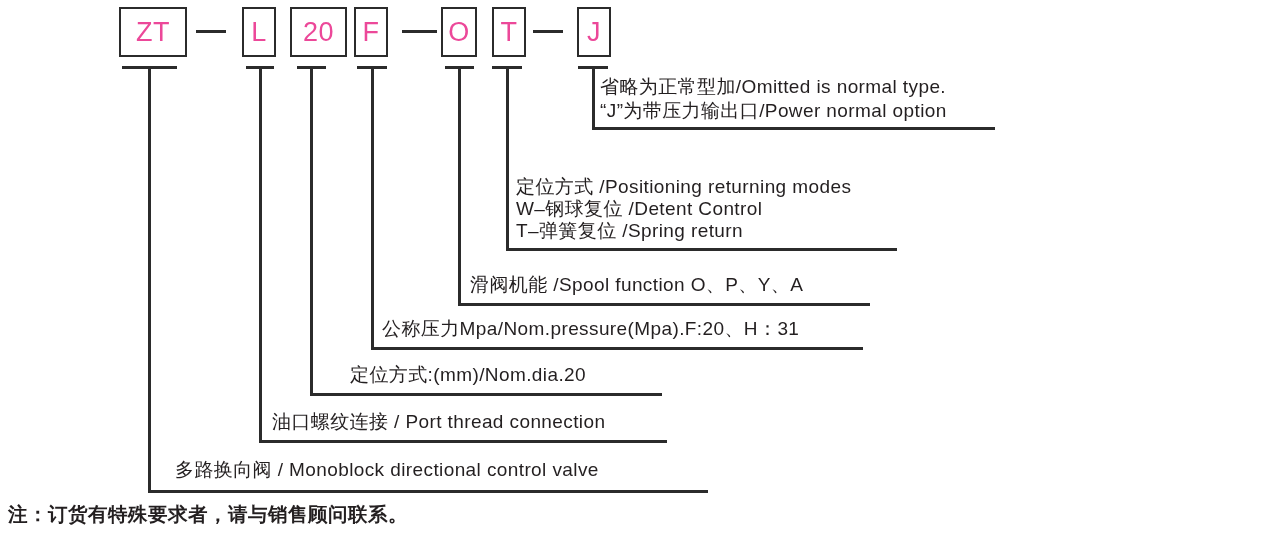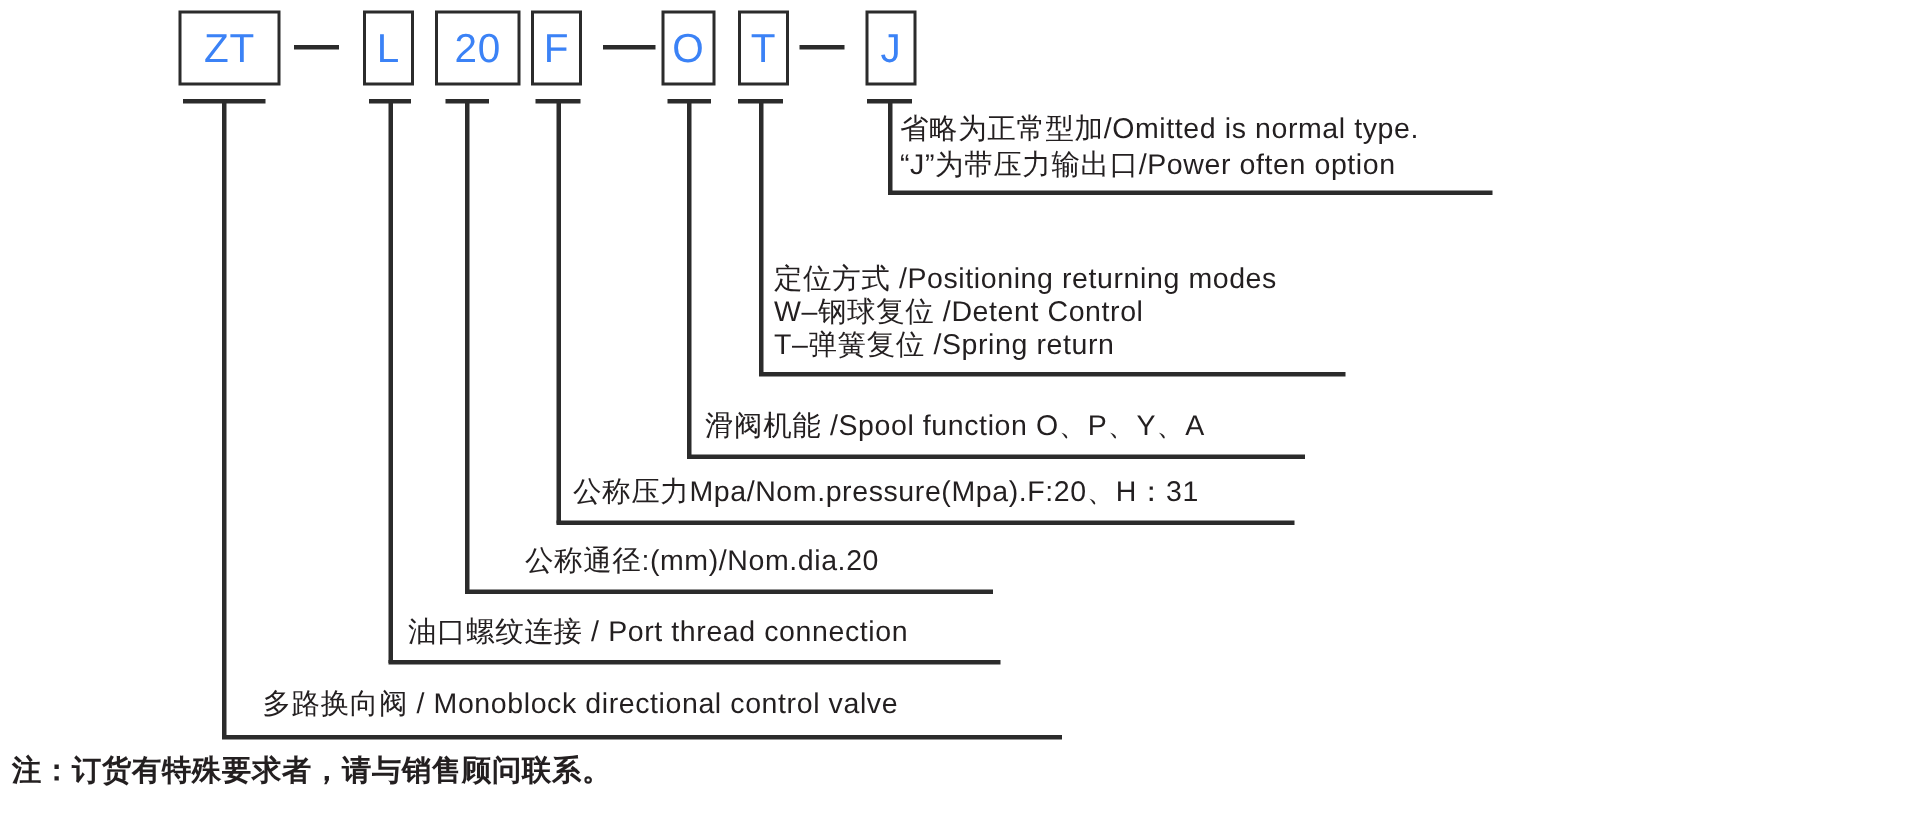--- a/index.html
+++ b/index.html
@@ -10,21 +10,21 @@
     font-family:"Liberation Sans","DejaVu Sans",sans-serif;
     color:#231f20;
     overflow:hidden;
   }
   .code-box{
     position:absolute;
     border:2.5px solid #2b2b2b;
     display:flex;align-items:center;justify-content:center;
     font-size:27px;
     letter-spacing:0.5px;
-    color:#3b82f6;
+    color:#ec4899;
     box-sizing:border-box;
     background:#fff;
   }
   .hline{position:absolute;height:2.5px;background:#2b2b2b;}
   .vline{position:absolute;width:2.5px;background:#2b2b2b;}
   .desc{
     position:absolute;
     font-size:19px;
     line-height:22px;
     letter-spacing:0.4px;
@@ -142,39 +142,39 @@
   <div class="hline u-j"></div>
   <div class="hline u-t"></div>
   <div class="hline u-o"></div>
   <div class="hline u-f"></div>
   <div class="hline u-size"></div>
   <div class="hline u-l"></div>
   <div class="hline u-zt"></div>
 
   <div class="desc d-j">
     <span class="dline">省略为正常型加/Omitted is normal type.</span>
-    <span class="dline">“J”为带压力输出口/Power often option</span>
+    <span class="dline">“J”为带压力输出口/Power normal option</span>
   </div>
 
   <div class="desc d-t">
     <span class="dline">定位方式 /Positioning returning modes</span>
     <span class="dline">W–钢球复位 /Detent Control</span>
     <span class="dline">T–弹簧复位 /Spring return</span>
   </div>
 
   <div class="desc d-o">
     <span class="dline">滑阀机能 /Spool function O、P、Y、A</span>
   </div>
 
   <div class="desc d-f">
     <span class="dline">公称压力Mpa/Nom.pressure(Mpa).F:20、H：31</span>
   </div>
 
   <div class="desc d-size">
-    <span class="dline">公称通径:(mm)/Nom.dia.20</span>
+    <span class="dline">定位方式:(mm)/Nom.dia.20</span>
   </div>
 
   <div class="desc d-zt">
     <span class="dline">多路换向阀  / Monoblock directional control valve</span>
   </div>
 
   <div class="desc d-l">
     <span class="dline">油口螺纹连接 / Port thread connection</span>
   </div>
 

